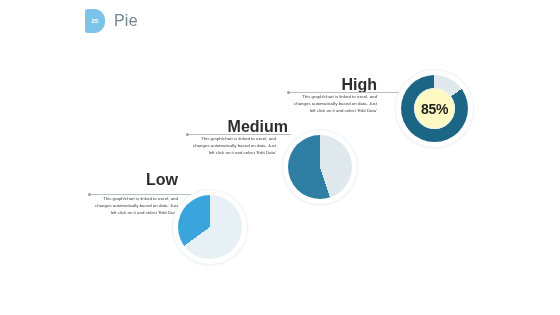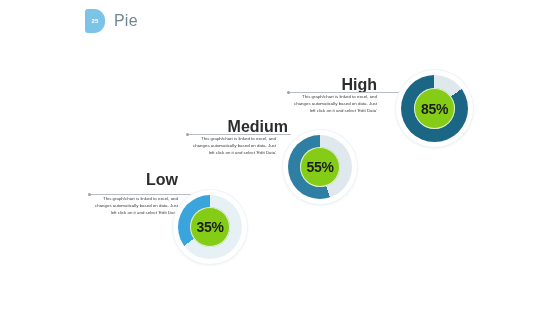--- a/index.html
+++ b/index.html
@@ -92,21 +92,21 @@
     background: #ffffff;
     box-shadow: 0 0 0 1px #eef4f7, 0 1px 3px rgba(60,90,110,.14);
   }
   .donut-ring {
     position: absolute;
     border-radius: 50%;
   }
   .donut-hole {
     position: absolute;
     border-radius: 50%;
-    background: #84cc16;
+    background: #fef9c3;
     display: flex;
     align-items: center;
     justify-content: center;
     box-shadow: inset 0 0 0 1px rgba(235,242,246,.9);
   }
   .donut-value {
     font-size: 14px;
     font-weight: bold;
     color: #1c1c1c;
     letter-spacing: -.3px;
@@ -141,33 +141,27 @@
 <div class="item">
   <div class="item-label" style="left:212px; top:118px; width:76px;">Medium</div>
   <div class="leader-dot" style="left:186px; top:133px;"></div>
   <div class="leader" style="left:189px; top:134px; width:102px;"></div>
   <div class="item-desc" style="left:187px; top:136px; width:89px;">This graph/chart is linked to excel, and changes automatically based on data. Just left click on it and select 'Edit Data'</div>
 
   <div class="donut-wrap" style="left:283px; top:130px; width:74px; height:74px;">
     <div class="donut-halo" style="width:74px; height:74px;"></div>
     <div class="donut-ring" style="left:5px; top:5px; width:64px; height:64px;
                 background: conic-gradient(from 0deg, #dfe8ed 0deg 162deg, #2e7fa3 162deg 360deg);"></div>
-    <div class="donut-hole" style="left:17px; top:17px; width:40px; height:40px;">
-      <span class="donut-value">55%</span>
-    </div>
   </div>
 </div>
 
 <div class="item">
   <div class="item-label" style="left:102px; top:171px; width:76px;">Low</div>
   <div class="leader-dot" style="left:88px; top:193px;"></div>
   <div class="leader" style="left:91px; top:194px; width:102px;"></div>
   <div class="item-desc" style="left:89px; top:196px; width:89px;">This graph/chart is linked to excel, and changes automatically based on data. Just left click on it and select 'Edit Data'</div>
 
   <div class="donut-wrap" style="left:173px; top:190px; width:74px; height:74px;">
     <div class="donut-halo" style="width:74px; height:74px;"></div>
     <div class="donut-ring" style="left:5px; top:5px; width:64px; height:64px;
                 background: conic-gradient(from 0deg, #e7f0f5 0deg 234deg, #3aa5dd 234deg 360deg);"></div>
-    <div class="donut-hole" style="left:17px; top:17px; width:40px; height:40px;">
-      <span class="donut-value">35%</span>
-    </div>
   </div>
 </div>
 
 </body></html>

